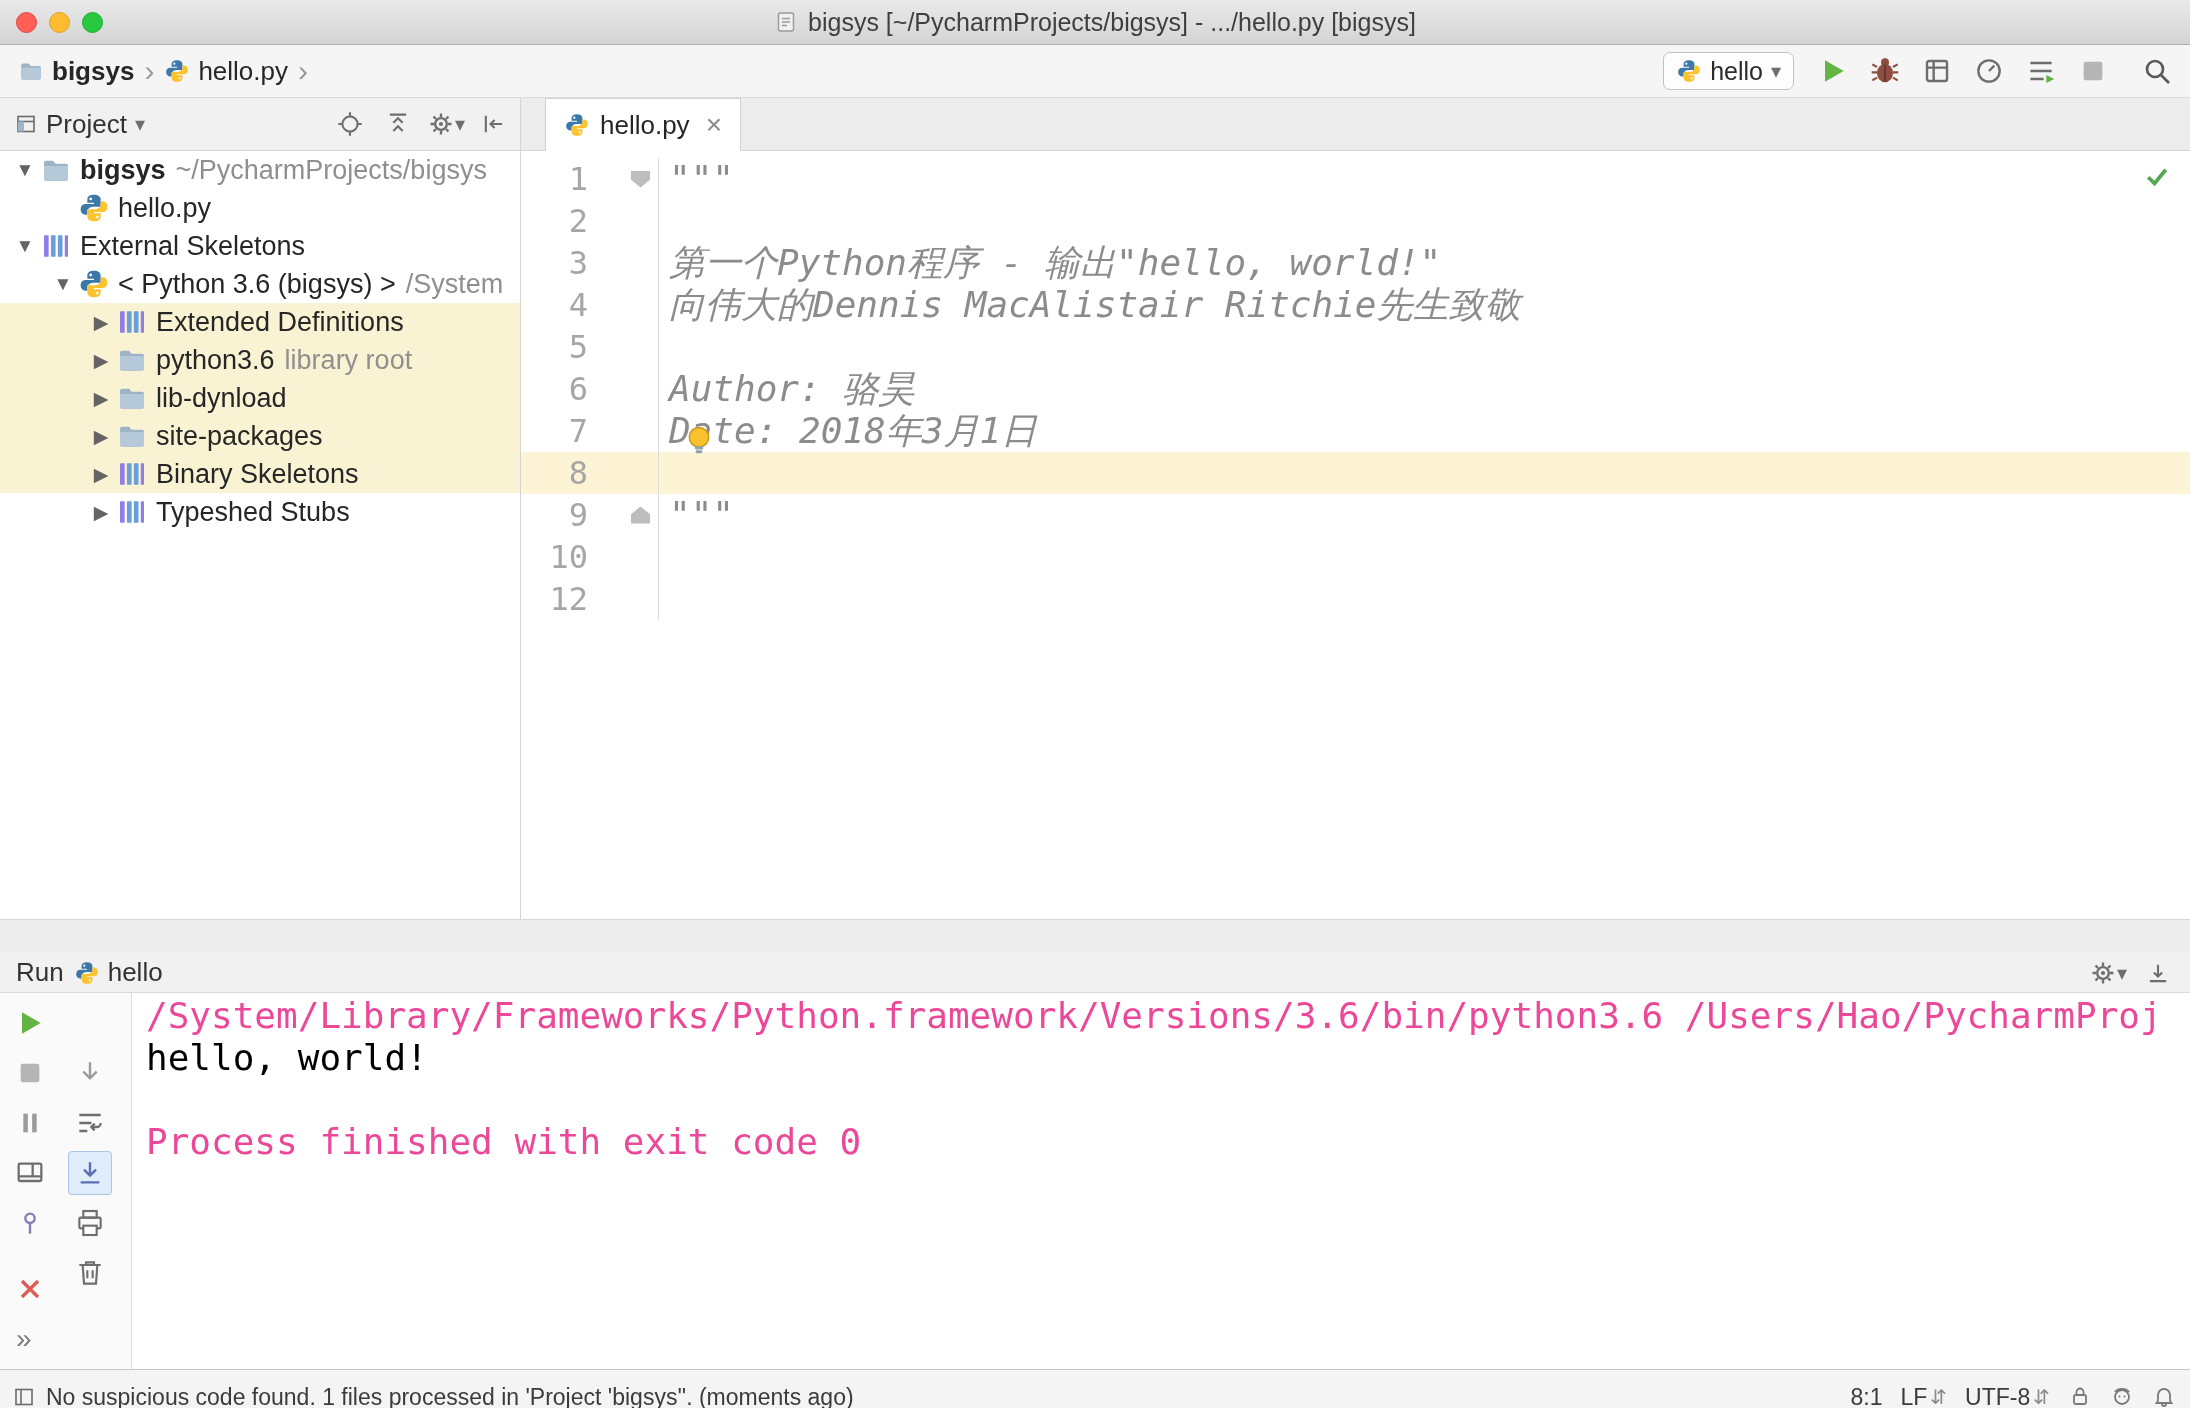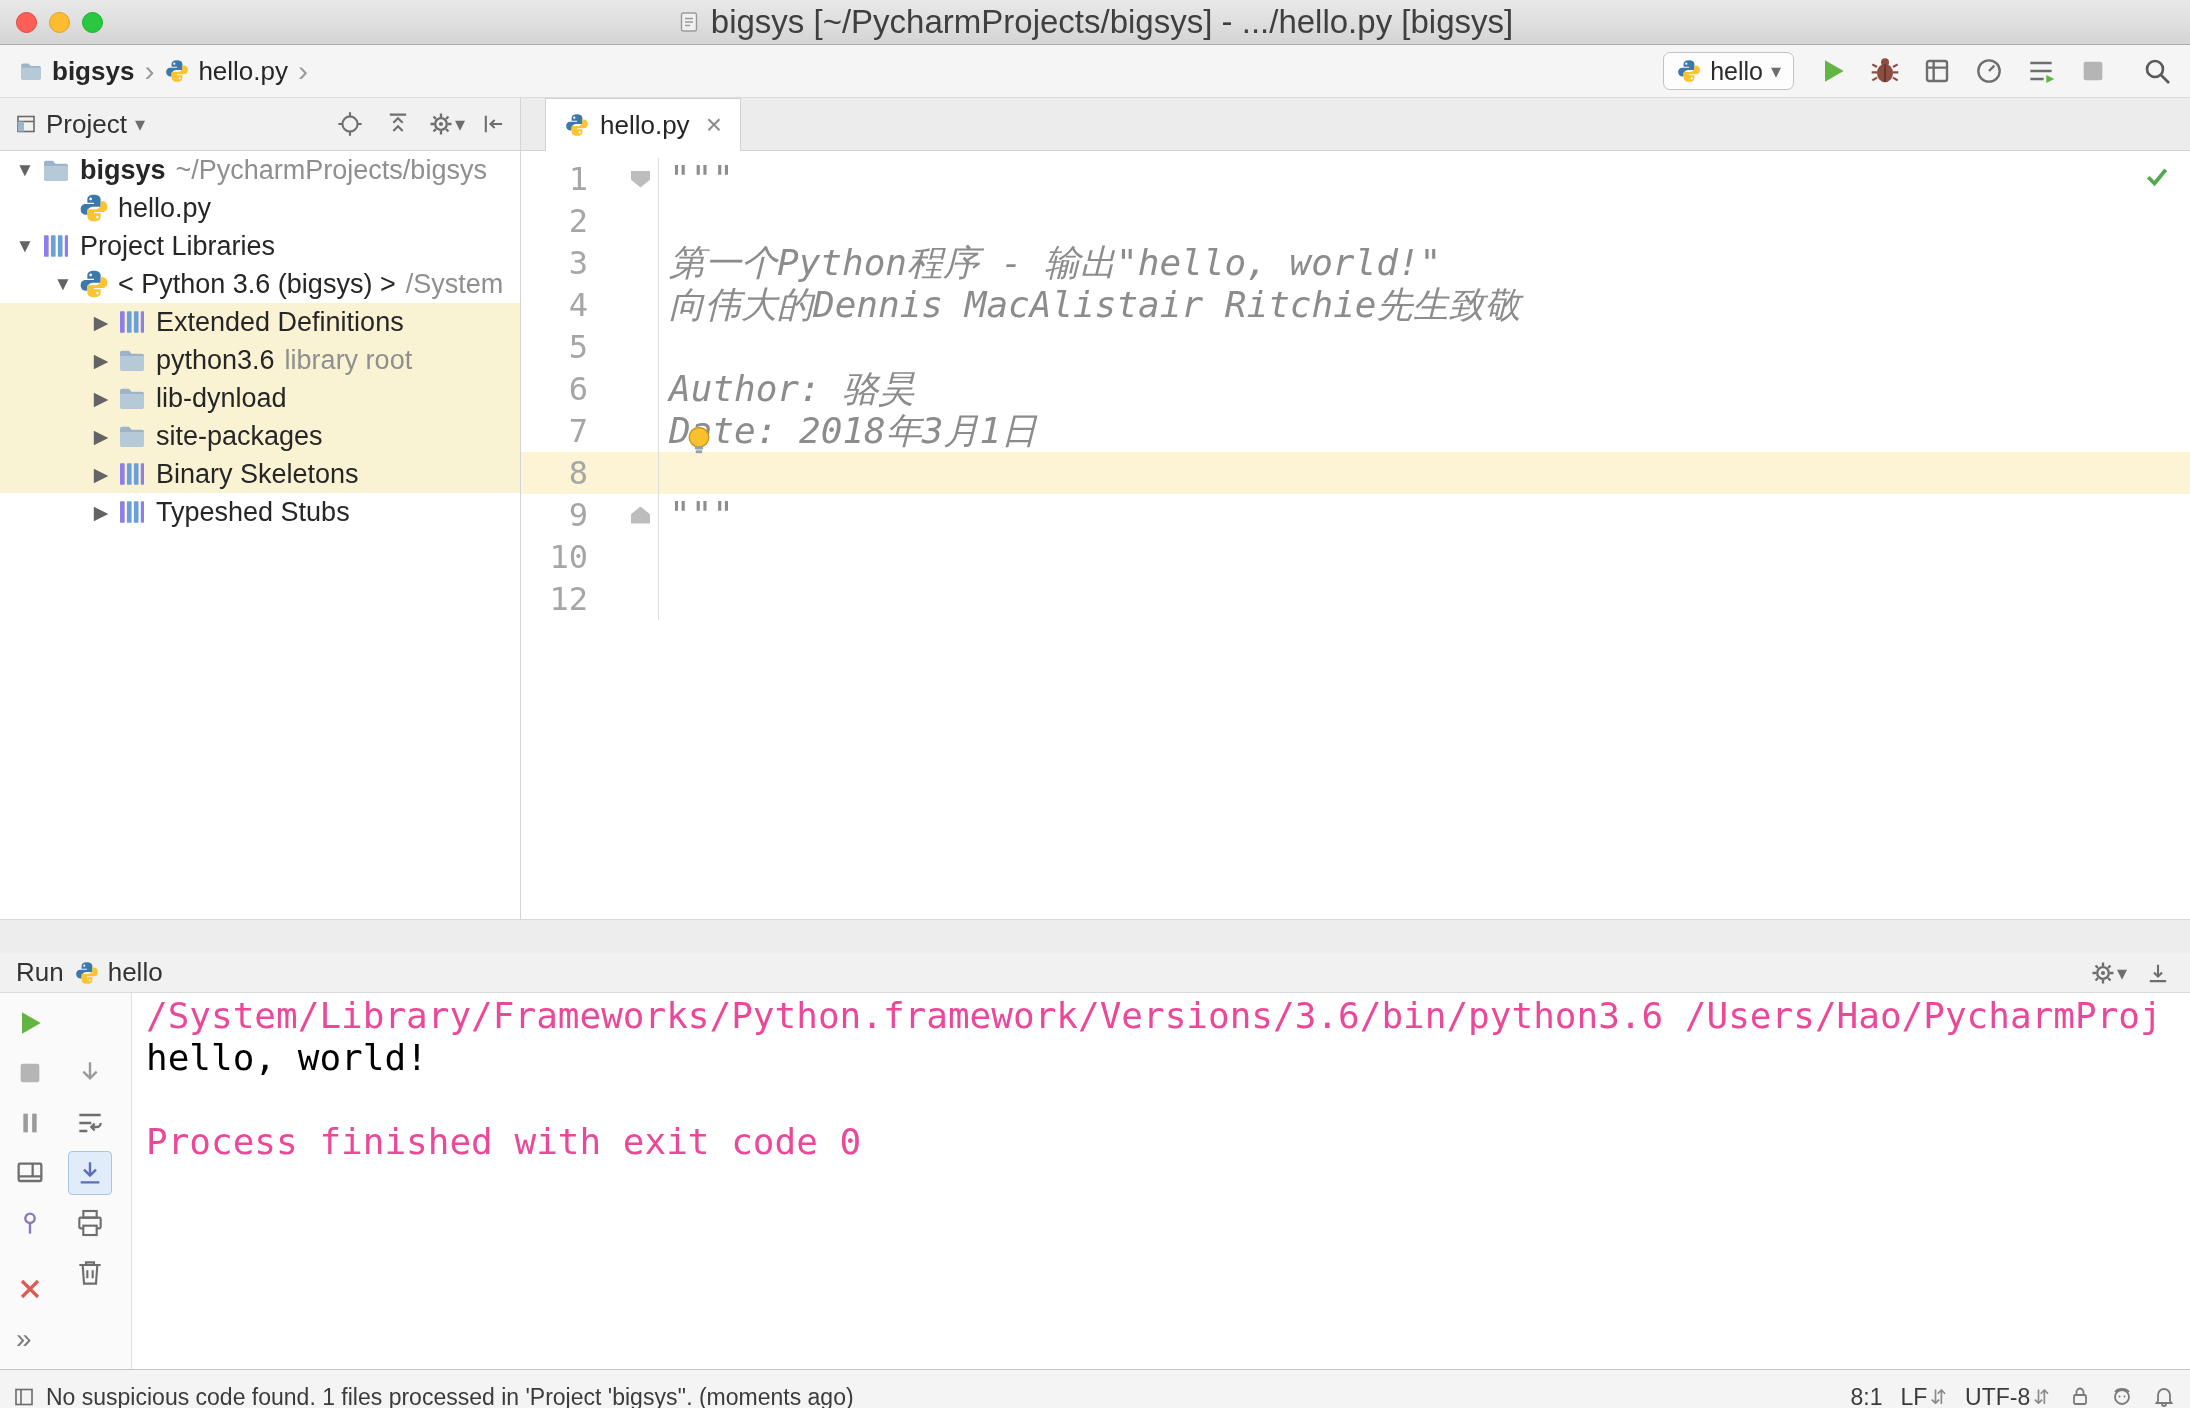--- a/index.html
+++ b/index.html
@@ -8,21 +8,21 @@
   .window{position:relative;width:2190px;height:1408px;background:#fff}
 
   
   .titlebar{height:45px;background:linear-gradient(#e9e9e9,#d4d4d4);border-bottom:1px solid #aeaeae;
     display:flex;align-items:center;justify-content:center;position:relative}
   .lights{position:absolute;left:16px;top:0;height:45px;display:flex;align-items:center;gap:12px}
   .light{width:21px;height:21px;border-radius:50%;display:inline-block}
   .light.red{background:#ff5f57;border:1px solid #e0443e}
   .light.yellow{background:#febc2e;border:1px solid #dea123}
   .light.green{background:#28c840;border:1px solid #1dad2b}
-  .title{display:flex;align-items:center;gap:10px;font-size:33px;color:#3f3f3f}
+  .title{display:flex;align-items:center;gap:10px;font-size:25px;color:#3f3f3f}
 
   
   .navbar{height:53px;background:#f5f5f5;border-bottom:1px solid #dbdbdb;display:flex;align-items:center;padding:0 10px 0 18px}
   .breadcrumb{display:flex;align-items:center;font-size:26px;color:#262626}
   .bc-item{display:flex;align-items:center;gap:8px}
   .bc-label.bold{font-weight:bold}
   .bc-sep{color:#9a9a9a;font-size:30px;margin:0 10px;line-height:1}
   .nav-right{margin-left:auto;display:flex;align-items:center;gap:6px}
   .runconfig{display:flex;align-items:center;gap:8px;height:38px;padding:0 12px;background:#fdfdfd;
     border:1px solid #c2c2c2;border-radius:7px;font-size:25px;color:#2b2b2b;margin-right:10px}
@@ -312,21 +312,21 @@
             <span class="indent" style="width: 10px;"></span>
             <span class="chev">▼</span>
             <span class="ticon">
               <svg viewBox="0 0 24 24">
                 <rect x="3" y="4" width="3.5" height="16" rx="0.5" fill="#8f7ee6"></rect>
                 <rect x="8.2" y="4" width="3.5" height="16" rx="0.5" fill="#6a9fd8"></rect>
                 <rect x="13.4" y="4" width="3.5" height="16" rx="0.5" fill="#6a9fd8"></rect>
                 <rect x="18.6" y="4" width="2.4" height="16" rx="0.5" fill="#8f7ee6"></rect>
               </svg>
             </span>
-            <span class="tlabel">Project Libraries</span>
+            <span class="tlabel">External Skeletons</span>
           </div>
           <div class="tree-row">
             <span class="indent" style="width: 48px;"></span>
             <span class="chev">▼</span>
             <span class="ticon">
               <svg viewBox="0 0 24 24">
                 <path d="M11.9 2C8.7 2 7 3.4 7 5.6V8h5v1H5.8C3.4 9 2 10.6 2 13c0 2.3 1.3 4 3.7 4H7v-2.3C7 12.6 8.9 11 11.7 11H17V5.6C17 3.4 15.1 2 11.9 2zM9.5 4.2c.6 0 1 .5 1 1s-.4 1-1 1-1-.5-1-1 .4-1 1-1z" fill="#3c78aa"></path>
                 <path d="M12.1 22c3.2 0 4.9-1.4 4.9-3.6V16h-5v-1h6.2c2.4 0 3.8-1.6 3.8-4 0-2.3-1.3-4-3.7-4H17v2.3c0 2.1-1.9 3.7-4.7 3.7H7v5.4C7 20.6 8.9 22 12.1 22zm2.4-2.2c-.6 0-1-.5-1-1s.4-1 1-1 1 .5 1 1-.4 1-1 1z" fill="#fcc331"></path>
               </svg>
             </span>

